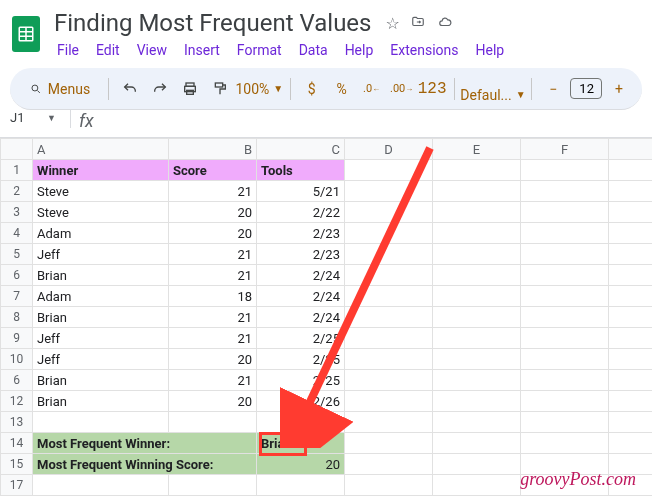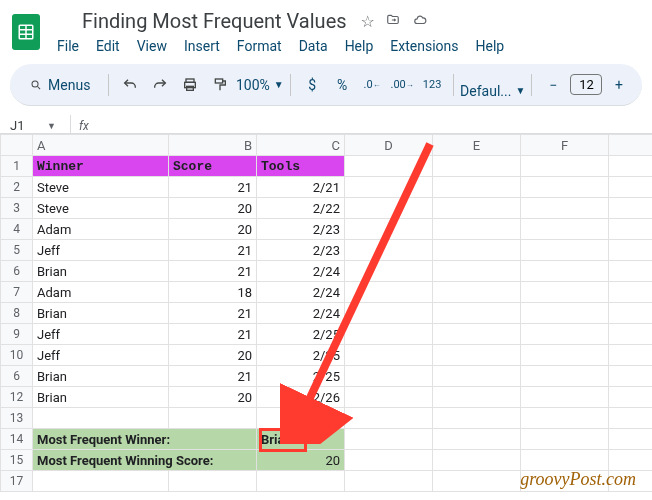--- a/index.html
+++ b/index.html
@@ -4,63 +4,63 @@
 <style>
 * { box-sizing: border-box; margin: 0; padding: 0; }
 body { font-family: "Google Sans", Roboto, Arial, sans-serif; background: #fff; width: 652px; height: 500px; overflow: hidden; position: relative; }
 
 
 .hdr { display: flex; align-items: center; padding: 8px 12px 2px 12px; gap: 10px; }
 .logo { width: 28px; height: 36px; background: #0f9d58; border-radius: 3px; display: flex; align-items: center; justify-content: center; flex-shrink: 0; }
 .logo svg { width: 18px; height: 18px; }
 .doc-area { display: flex; flex-direction: column; flex: 1; }
 .doc-title-row { display: flex; align-items: center; gap: 10px; }
-.doc-title { font-size: 20px; color: #3c4043; padding: 1px 4px; margin-left: 28px; }
+.doc-title { font-size: 24px; color: #3c4043; padding: 1px 4px; }
 .doc-icons { display: flex; gap: 10px; color: #5f6368; align-items: center; }
 .menus { display: flex; gap: 3px; padding-top: 2px; }
-.menus span { font-size: 14px; color: #0c4a6e; padding: 2px 7px; border-radius: 4px; cursor: pointer; }
+.menus span { font-size: 14px; color: #6d28d9; padding: 2px 7px; border-radius: 4px; cursor: pointer; }
 
 
 .tbar { display: flex; align-items: center; gap: 4px; padding: 6px 10px; border-bottom: 1px solid #dadce0; background:#edf2fa; border-radius: 24px; margin: 6px 10px 0 10px; height: 42px;}
-.tbtn { display: flex; align-items: center; justify-content: center; min-width: 26px; height: 28px; color: #0c4a6e; border-radius: 4px; cursor: pointer; font-size: 14px; }
+.tbtn { display: flex; align-items: center; justify-content: center; min-width: 26px; height: 28px; color: #a16207; border-radius: 4px; cursor: pointer; font-size: 14px; }
 .tbtn.pill { border: none; padding: 0 10px; gap: 6px; }
 .sep { width: 1px; height: 22px; background: #c7c7c7; margin: 0 4px; }
 .zoom-box { border: 1px solid #747775; border-radius: 4px; padding: 2px 8px; font-size: 13px; min-width: 30px; text-align: center; }
 
 
-.fxrow { display: flex; align-items: flex-end; border-bottom: 1px solid #dadce0; height: 28px; padding: 0 10px; }
+.fxrow { display: flex; align-items: flex-start; border-bottom: 1px solid #dadce0; height: 28px; padding: 0 10px; }
 .namebox { width: 52px; font-size: 13px; color: #3c4043; display:flex; align-items:center; justify-content:space-between; padding-right:6px;}
 .fx-sep { width:1px; height:18px; background:#dadce0; margin:0 8px;}
-.fx { font-style: italic; color: #5f6368; font-size: 12px; margin-right: 8px; }
+.fx { font-style: italic; color: #5f6368; font-size: 18px; margin-right: 8px; }
 
 
 .grid { position: relative; }
 table { border-collapse: collapse; table-layout: fixed; width: 100%; }
 th, td { border: 1px solid #e1e1e1; font-size: 13px; color: #202124; height: 21px; padding: 0 4px; overflow: hidden; white-space: nowrap; }
 th { background: #f8f9fa; color: #5f6368; font-weight: normal; text-align: center; }
 th.rowh { width: 32px; font-size: 12px; }
 td.rowh { background: #f8f9fa; color: #5f6368; text-align: center; font-size: 12px; width: 32px; }
 .col-a { width: 136px; text-align: left; }
 .col-b { width: 88px; text-align: right; }
 .col-c { width: 88px; text-align: right; }
 .col-d, .col-e, .col-f { width: 88px; }
 .col-g { width: 44px; }
-.hgreen { background: #d946ef; font-weight: bold; font-family: Liberation Mono, monospace; }
+.hgreen { background: #f0abfc; font-weight: bold; }
 .lgreen { background: #b6d7a8; font-weight: bold; }
 td.hgreen.col-a, td.lgreen.col-a { text-align: left; }
 td.hgreen.col-c { text-align: left; }
 
 
 .hlbox { position: absolute; border: 3px solid #ff3b30; pointer-events: none; }
 
 
 .arrow { position: absolute; pointer-events: none; }
 
 
-.wm { position: absolute; right: 16px; bottom: 10px; font-size: 18px; color: #a16207; font-style: italic; font-family: Georgia, serif; }
+.wm { position: absolute; right: 16px; bottom: 10px; font-size: 18px; color: #be185d; font-style: italic; font-family: Georgia, serif; }
 </style>
 </head>
 <body>
 
 <div class="hdr">
   <div class="logo">
     <svg viewBox="0 0 24 24" fill="#fff">
         <rect x="3" y="3" width="18" height="18" rx="1" fill="none" stroke="#fff" stroke-width="2"></rect>
         <line x1="3" y1="9" x2="21" y2="9" stroke="#fff" stroke-width="2"></line>
         <line x1="3" y1="15" x2="21" y2="15" stroke="#fff" stroke-width="2"></line>
@@ -137,21 +137,21 @@
   <div class="tbtn">$</div>
   <div class="tbtn">%</div>
   <div class="tbtn" style="font-size:11px;">
       <span>.0</span>
       <sub style="font-size:8px;">←</sub>
     </div>
   <div class="tbtn" style="font-size:11px;">
       <span>.00</span>
       <sub style="font-size:8px;">→</sub>
     </div>
-  <div class="tbtn" style="font-size:11px;">123</div>
+  <div class="tbtn" style="font-size:16px;font-family:Liberation Mono, monospace;">123</div>
   <div class="sep"></div>
   <div class="tbtn" style="gap:4px;margin-top:12px;">
     <span>Defaul...</span>
     <span style="font-size:10px;">▼</span>
   </div>
   <div class="sep"></div>
   <div class="tbtn">−</div>
   <div class="zoom-box">12</div>
   <div class="tbtn">+</div>
 </div>
@@ -186,21 +186,21 @@
     <td class="col-c hgreen" style="text-align:left;">Tools</td>
     <td class="col-d"></td>
           <td class="col-e"></td>
           <td class="col-f"></td>
           <td class="col-g"></td>
   </tr>
   <tr>
           <td class="rowh">2</td>
           <td class="col-a">Steve</td>
           <td class="col-b">21</td>
-          <td class="col-c">2/21</td>
+          <td class="col-c">5/21</td>
           <td class="col-d"></td>
           <td class="col-e"></td>
           <td class="col-f"></td>
           <td class="col-g"></td>
         </tr>
   <tr>
           <td class="rowh">3</td>
           <td class="col-a">Steve</td>
           <td class="col-b">20</td>
           <td class="col-c">2/22</td>

